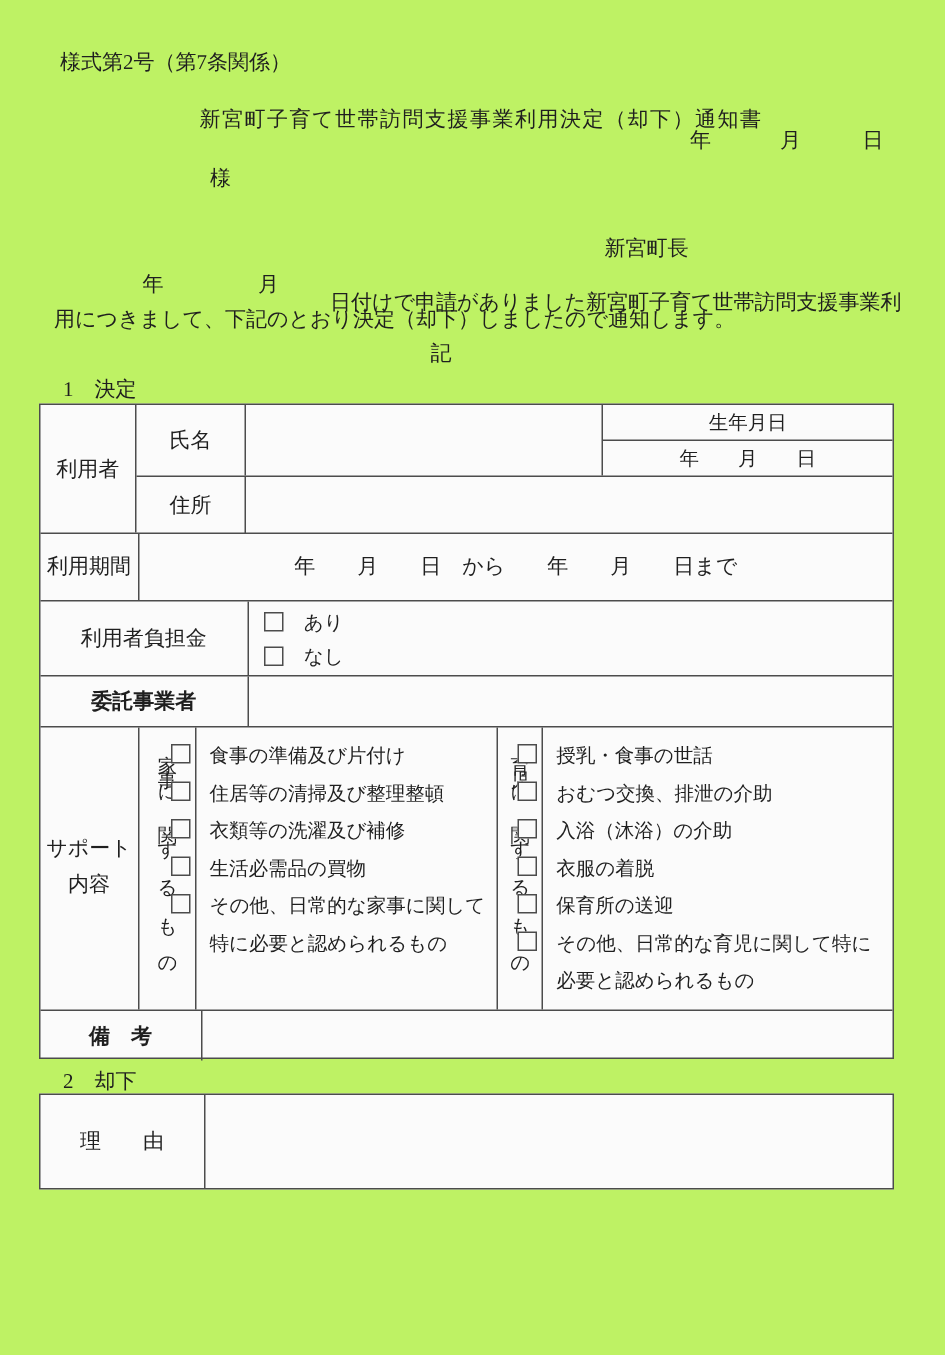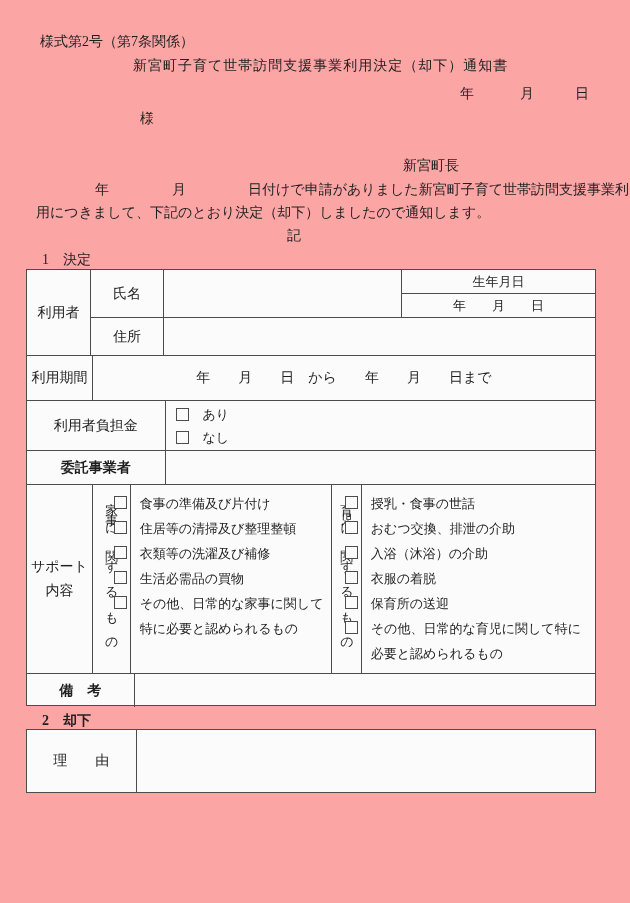--- a/index.html
+++ b/index.html
@@ -1,17 +1,17 @@
 <!DOCTYPE html>
 <html><head>
 <meta charset="utf-8">
 <style>
   html,body{margin:0;padding:0;background:#e8e8e8;}
   #page{
-    position:relative;width:630px;height:903px;background:#fca5a5;
+    position:relative;width:630px;height:903px;background:#bef264;
     font-family:"Liberation Serif","DejaVu Serif",serif;
     color:#1f1f1f;font-size:14px;overflow:hidden;margin:0 auto;
   }
   .abs{position:absolute;white-space:nowrap;}
   
   .tbl{position:absolute;left:26px;width:570px;border:1px solid #4c4c4c;box-sizing:border-box;background:#fbfbfb;}
   .row{display:flex;box-sizing:border-box;border-bottom:1px solid #4c4c4c;}
   .row:last-child{border-bottom:none;}
   .cell{box-sizing:border-box;border-right:1px solid #4c4c4c;position:relative;}
   .cell:last-child{border-right:none;}
@@ -34,35 +34,35 @@
   .fee-opt{line-height:23px;padding-left:10px;display:flex;align-items:center;}
   .fee-opt .cb{margin-right:14px;}
   .small{font-size:13px;}
 </style>
 </head>
 <body>
 
 <div id="page">
 
   <div class="abs" style="left:40px;top:33px;">様式第2号（第7条関係）</div>
-  <div class="abs" style="left:133px;top:57px;letter-spacing:1px;">新宮町子育て世帯訪問支援事業利用決定（却下）通知書</div>
+  <div class="abs" style="left:133px;top:71px;letter-spacing:1px;">新宮町子育て世帯訪問支援事業利用決定（却下）通知書</div>
 
   <div class="abs" style="left:460px;top:85px;width:140px;">
     <span class="abs" style="left:0;top:0;">年</span>
     <span class="abs" style="left:60px;top:0;">月</span>
     <span class="abs" style="left:115px;top:0;">日</span>
   </div>
 
   <div class="abs" style="left:140px;top:110px;">様</div>
   <div class="abs" style="left:403px;top:157px;">新宮町長</div>
 
   <div class="abs" style="left:0;top:181px;width:630px;height:20px;">
     <span class="abs" style="left:95px;top:0;">年</span>
     <span class="abs" style="left:172px;top:0;">月</span>
-    <span class="abs" style="left:220px;top:0;margin-left:28px;">日付けで申請がありました新宮町子育て世帯訪問支援事業利</span>
+    <span class="abs" style="left:220px;top:12px;">日付けで申請がありました新宮町子育て世帯訪問支援事業利</span>
   </div>
   <div class="abs" style="left:36px;top:204px;">用につきまして、下記のとおり決定（却下）しましたので通知します。</div>
 
   <div class="abs" style="left:287px;top:227px;">記</div>
   <div class="abs" style="left:42px;top:251px;">1　決定</div>
 
   <div class="tbl" style="top:269px;height:437px;">
 
     <div class="row" style="height:86px;">
       <div class="cell lab" style="width:66px;">利用者</div>
@@ -136,21 +136,21 @@
       </div>
     </div>
 
     <div class="row" style="height:33px;">
       <div class="cell lab bold" style="width:108px;">備　考</div>
       <div class="cell" style="width:462px;border-right:none;"></div>
     </div>
 
   </div>
 
-  <div class="abs" style="left:42px;top:712px;font-weight:bold;">2　却下</div>
+  <div class="abs" style="left:42px;top:712px;">2　却下</div>
 
   <div class="tbl" style="top:729px;height:64px;">
     <div class="row" style="height:62px;">
       <div class="cell lab" style="width:110px;">理　　由</div>
       <div class="cell" style="width:460px;border-right:none;"></div>
     </div>
   </div>
 
 </div>
 

